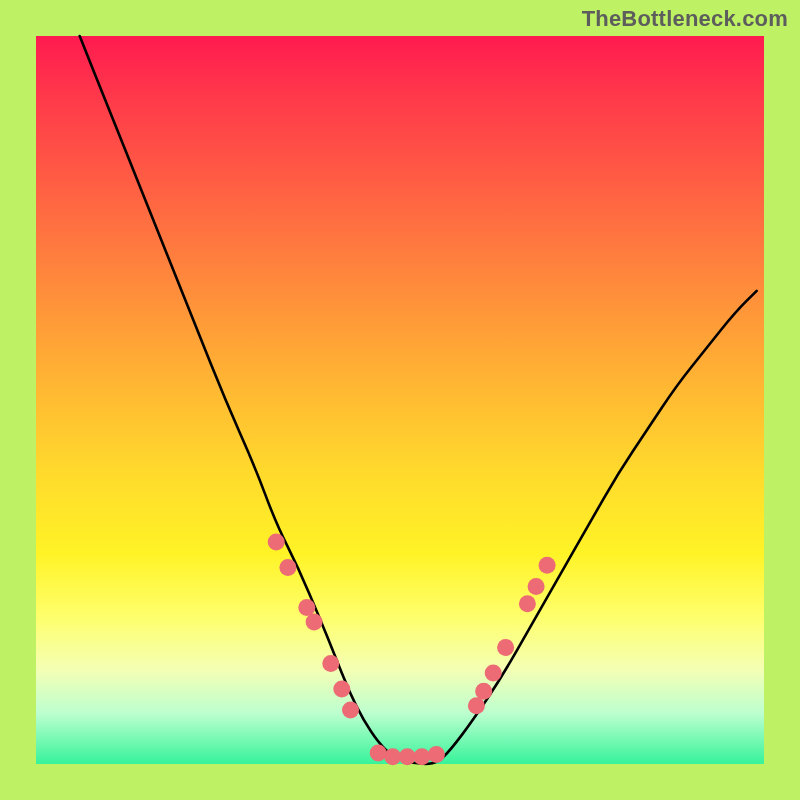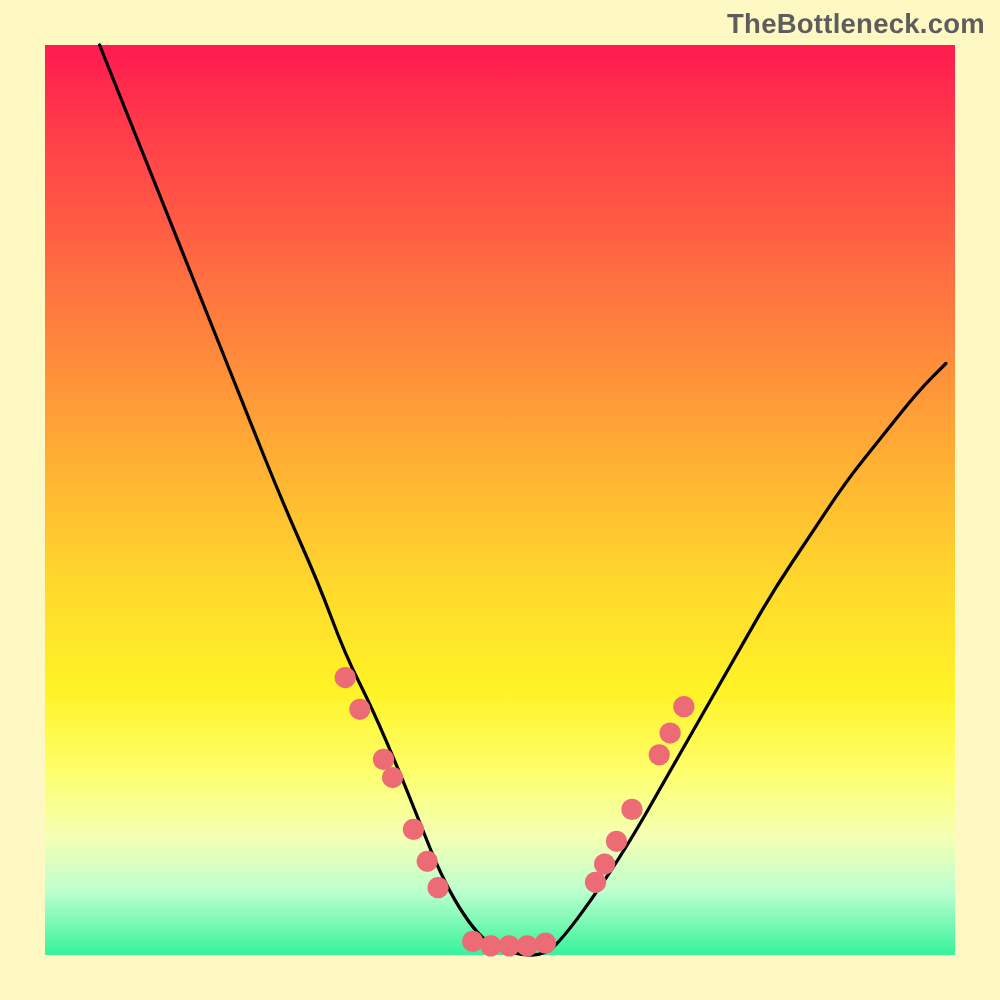--- a/index.html
+++ b/index.html
@@ -8,21 +8,21 @@
     width: 800px;
     height: 800px;
     overflow: hidden;
     background: #000;
     font-family: Arial, Helvetica, sans-serif;
   }
   .frame {
     position: relative;
     width: 800px;
     height: 800px;
-    background: #fef9c3;
+    background: #bef264;
   }
   .plot {
     position: absolute;
     left: 36px;
     top: 36px;
     width: 728px;
     height: 728px;
     background: linear-gradient(to bottom,
       #ff1a4f 0%,
       #ff3b4a 9%,

